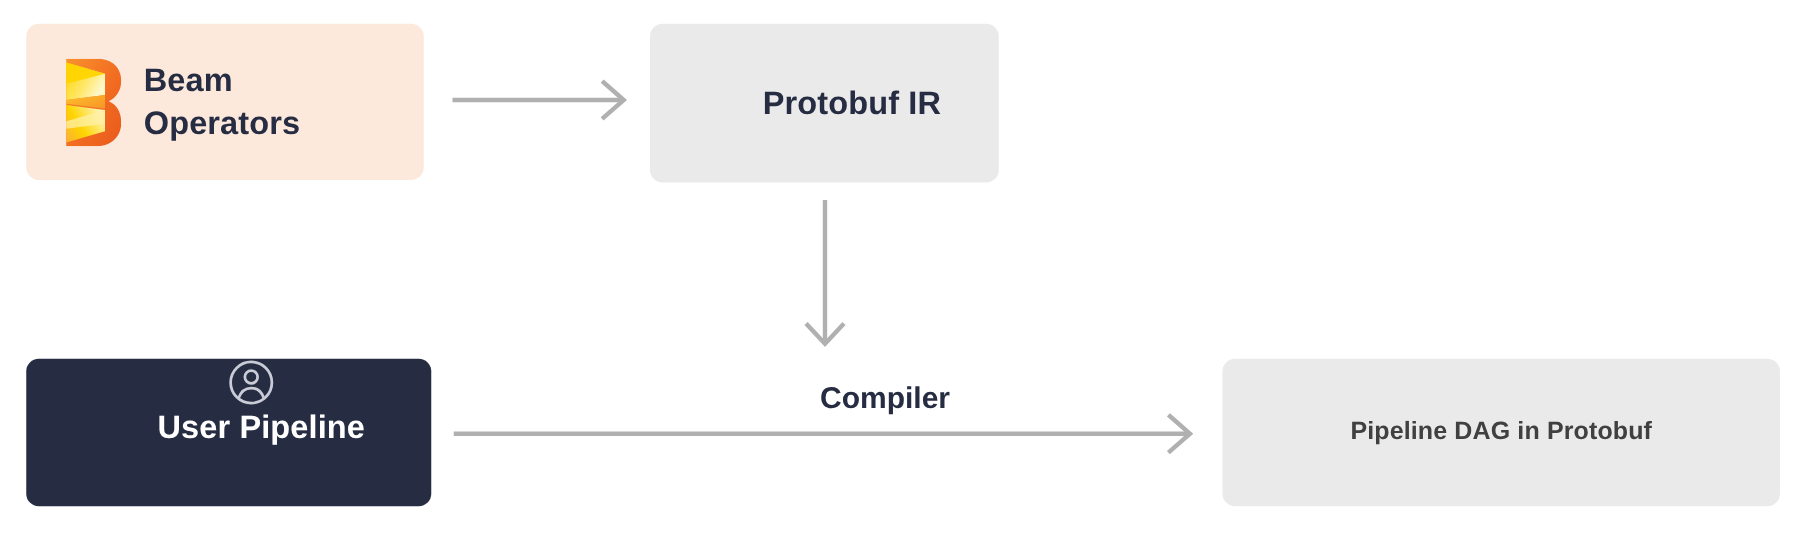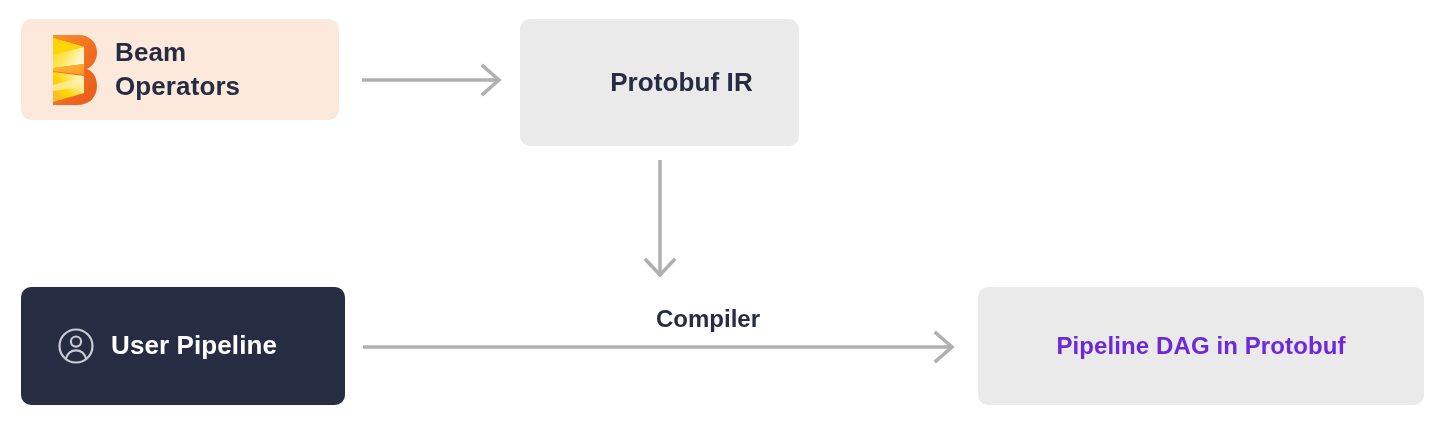--- a/index.html
+++ b/index.html
@@ -32,21 +32,21 @@
     letter-spacing: 0.1px;
     line-height: 1.28;
     white-space: pre-line;
   }
 
   
   #node-beam-operators {
     left: 21px;
     top: 19px;
     width: 318px;
-    height: 101px;
+    height: 125px;
     background: #fce9dc;
     justify-content: flex-start;
     padding-left: 30px;
   }
   #node-beam-operators .node-label {
     color: #262c42;
     font-size: 26px;
     margin-left: 18px;
     text-align: left;
   }
@@ -73,20 +73,21 @@
 
   
   #node-user-pipeline {
     left: 21px;
     top: 287px;
     width: 324px;
     height: 118px;
     background: #262c42;
     justify-content: flex-start;
     padding-left: 36px;
+    flex-direction: column;
   }
   #node-user-pipeline .node-label {
     color: #ffffff;
     font-size: 26px;
     margin-left: 16px;
   }
   .user-icon {
     width: 38px;
     height: 38px;
     flex: 0 0 auto;
@@ -95,22 +96,22 @@
 
   
   #node-pipeline-dag {
     left: 978px;
     top: 287px;
     width: 446px;
     height: 118px;
     background: #eaeaea;
   }
   #node-pipeline-dag .node-label {
-    color: #6d28d9;
-    font-size: 24px;
+    color: #404040;
+    font-size: 20px;
   }
 
   
   .arrow-svg {
     position: absolute;
     overflow: visible;
   }
   #arrow-beam-to-ir   { left: 362px; top: 60px;  width: 144px; height: 40px; }
   #arrow-ir-to-comp   { left: 638px; top: 160px; width: 44px;  height: 122px; }
   #arrow-pipe-to-dag  { left: 363px; top: 327px; width: 596px; height: 40px; }

